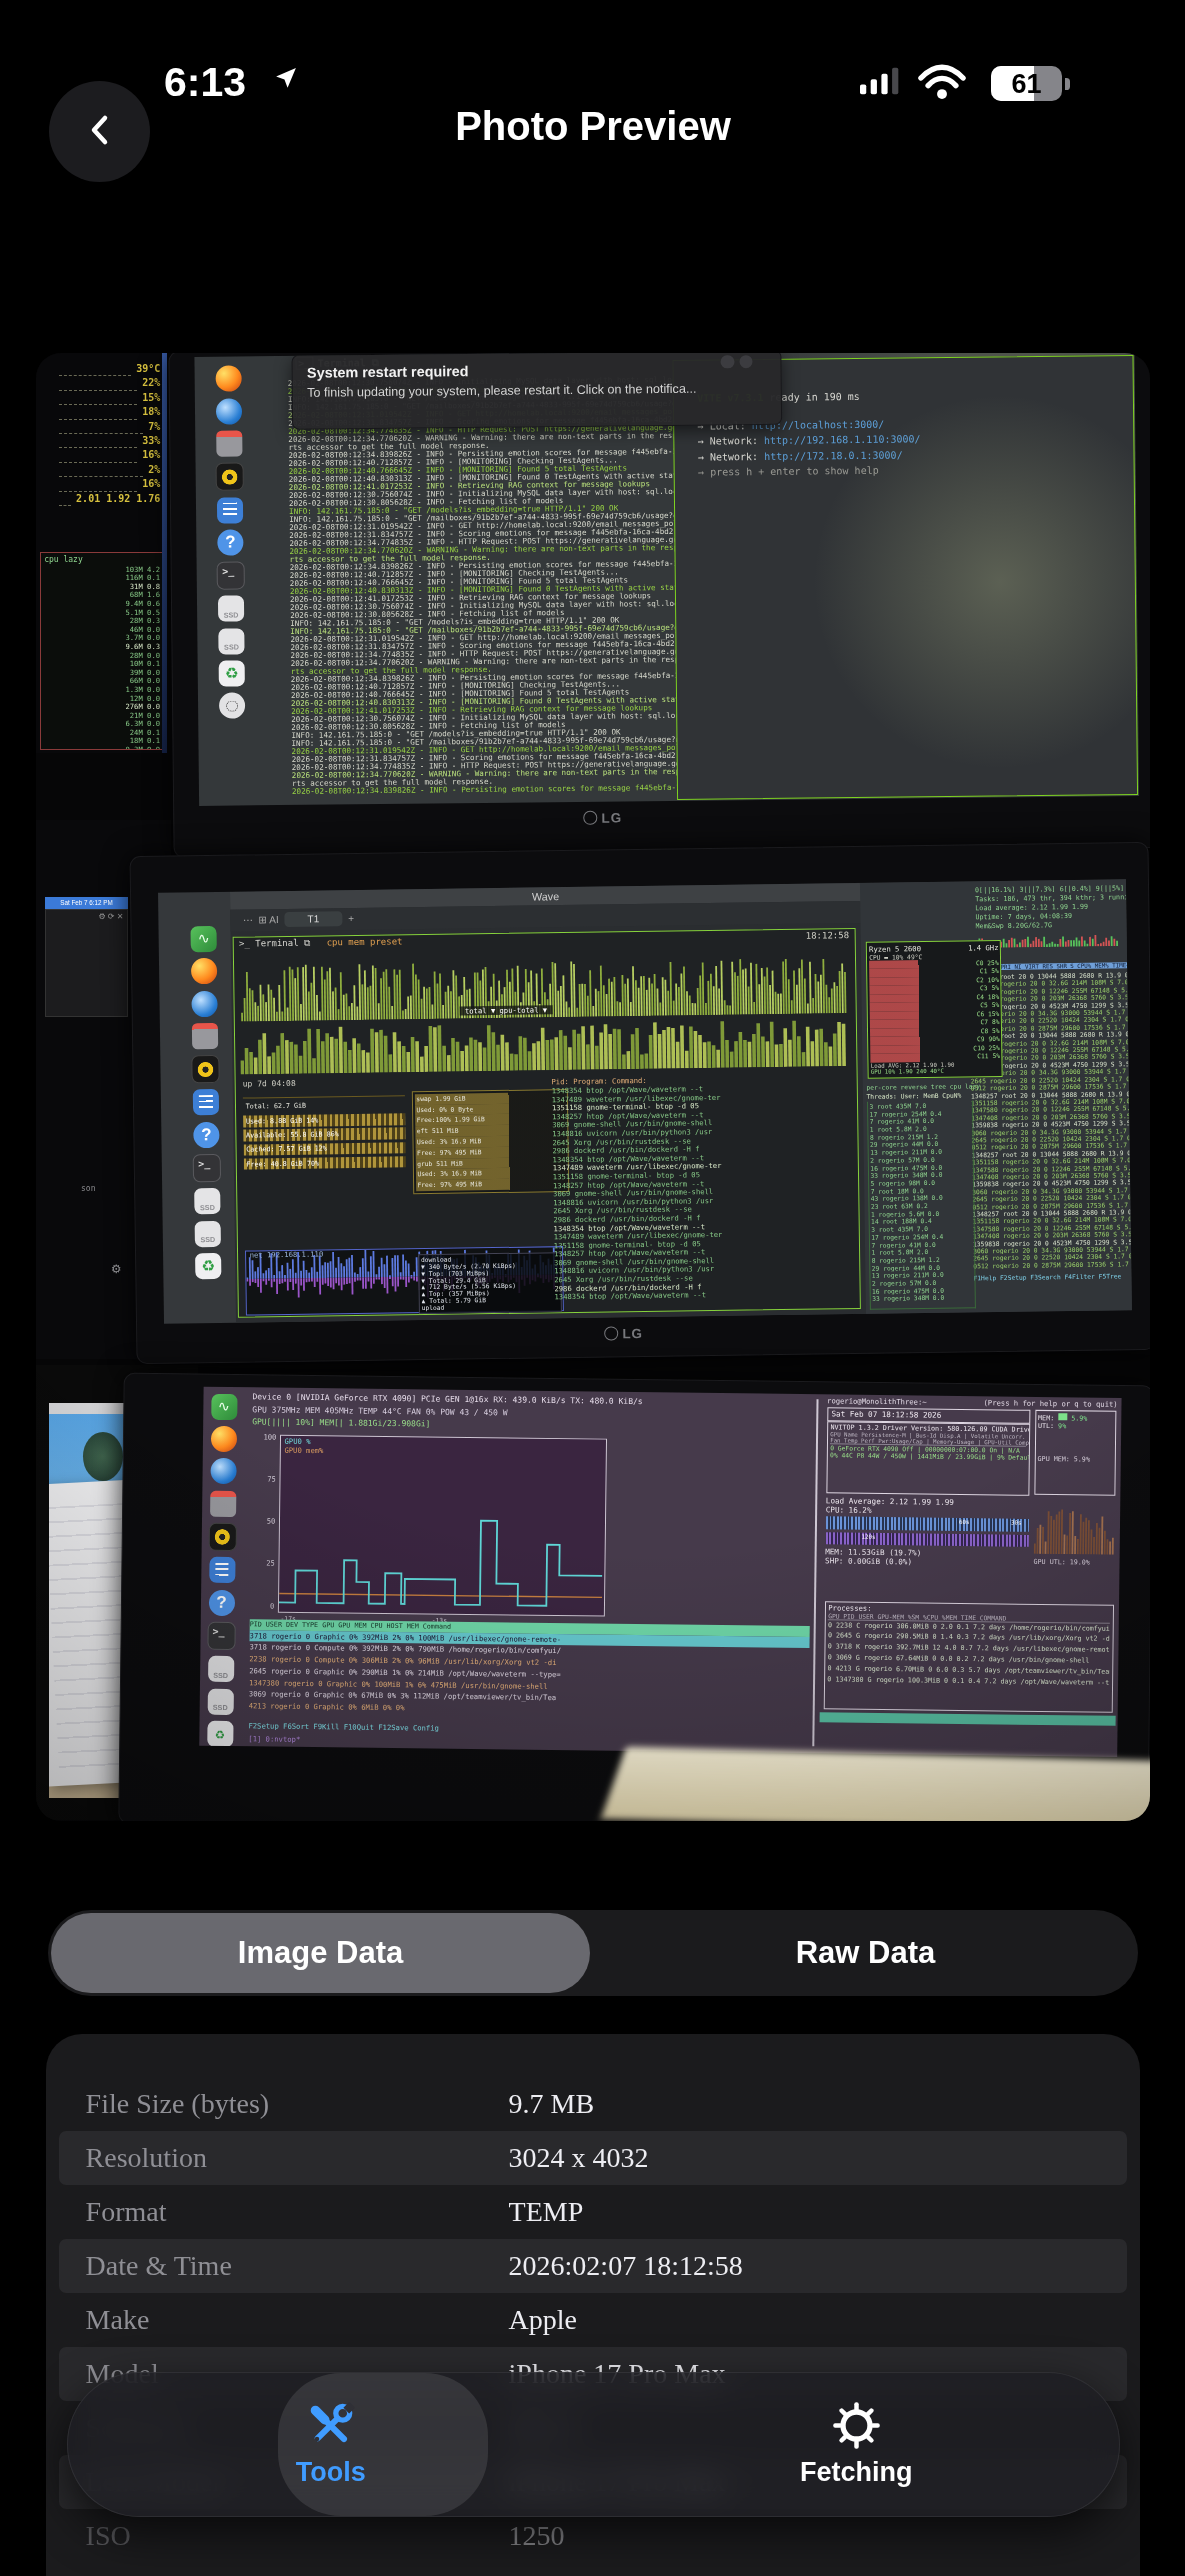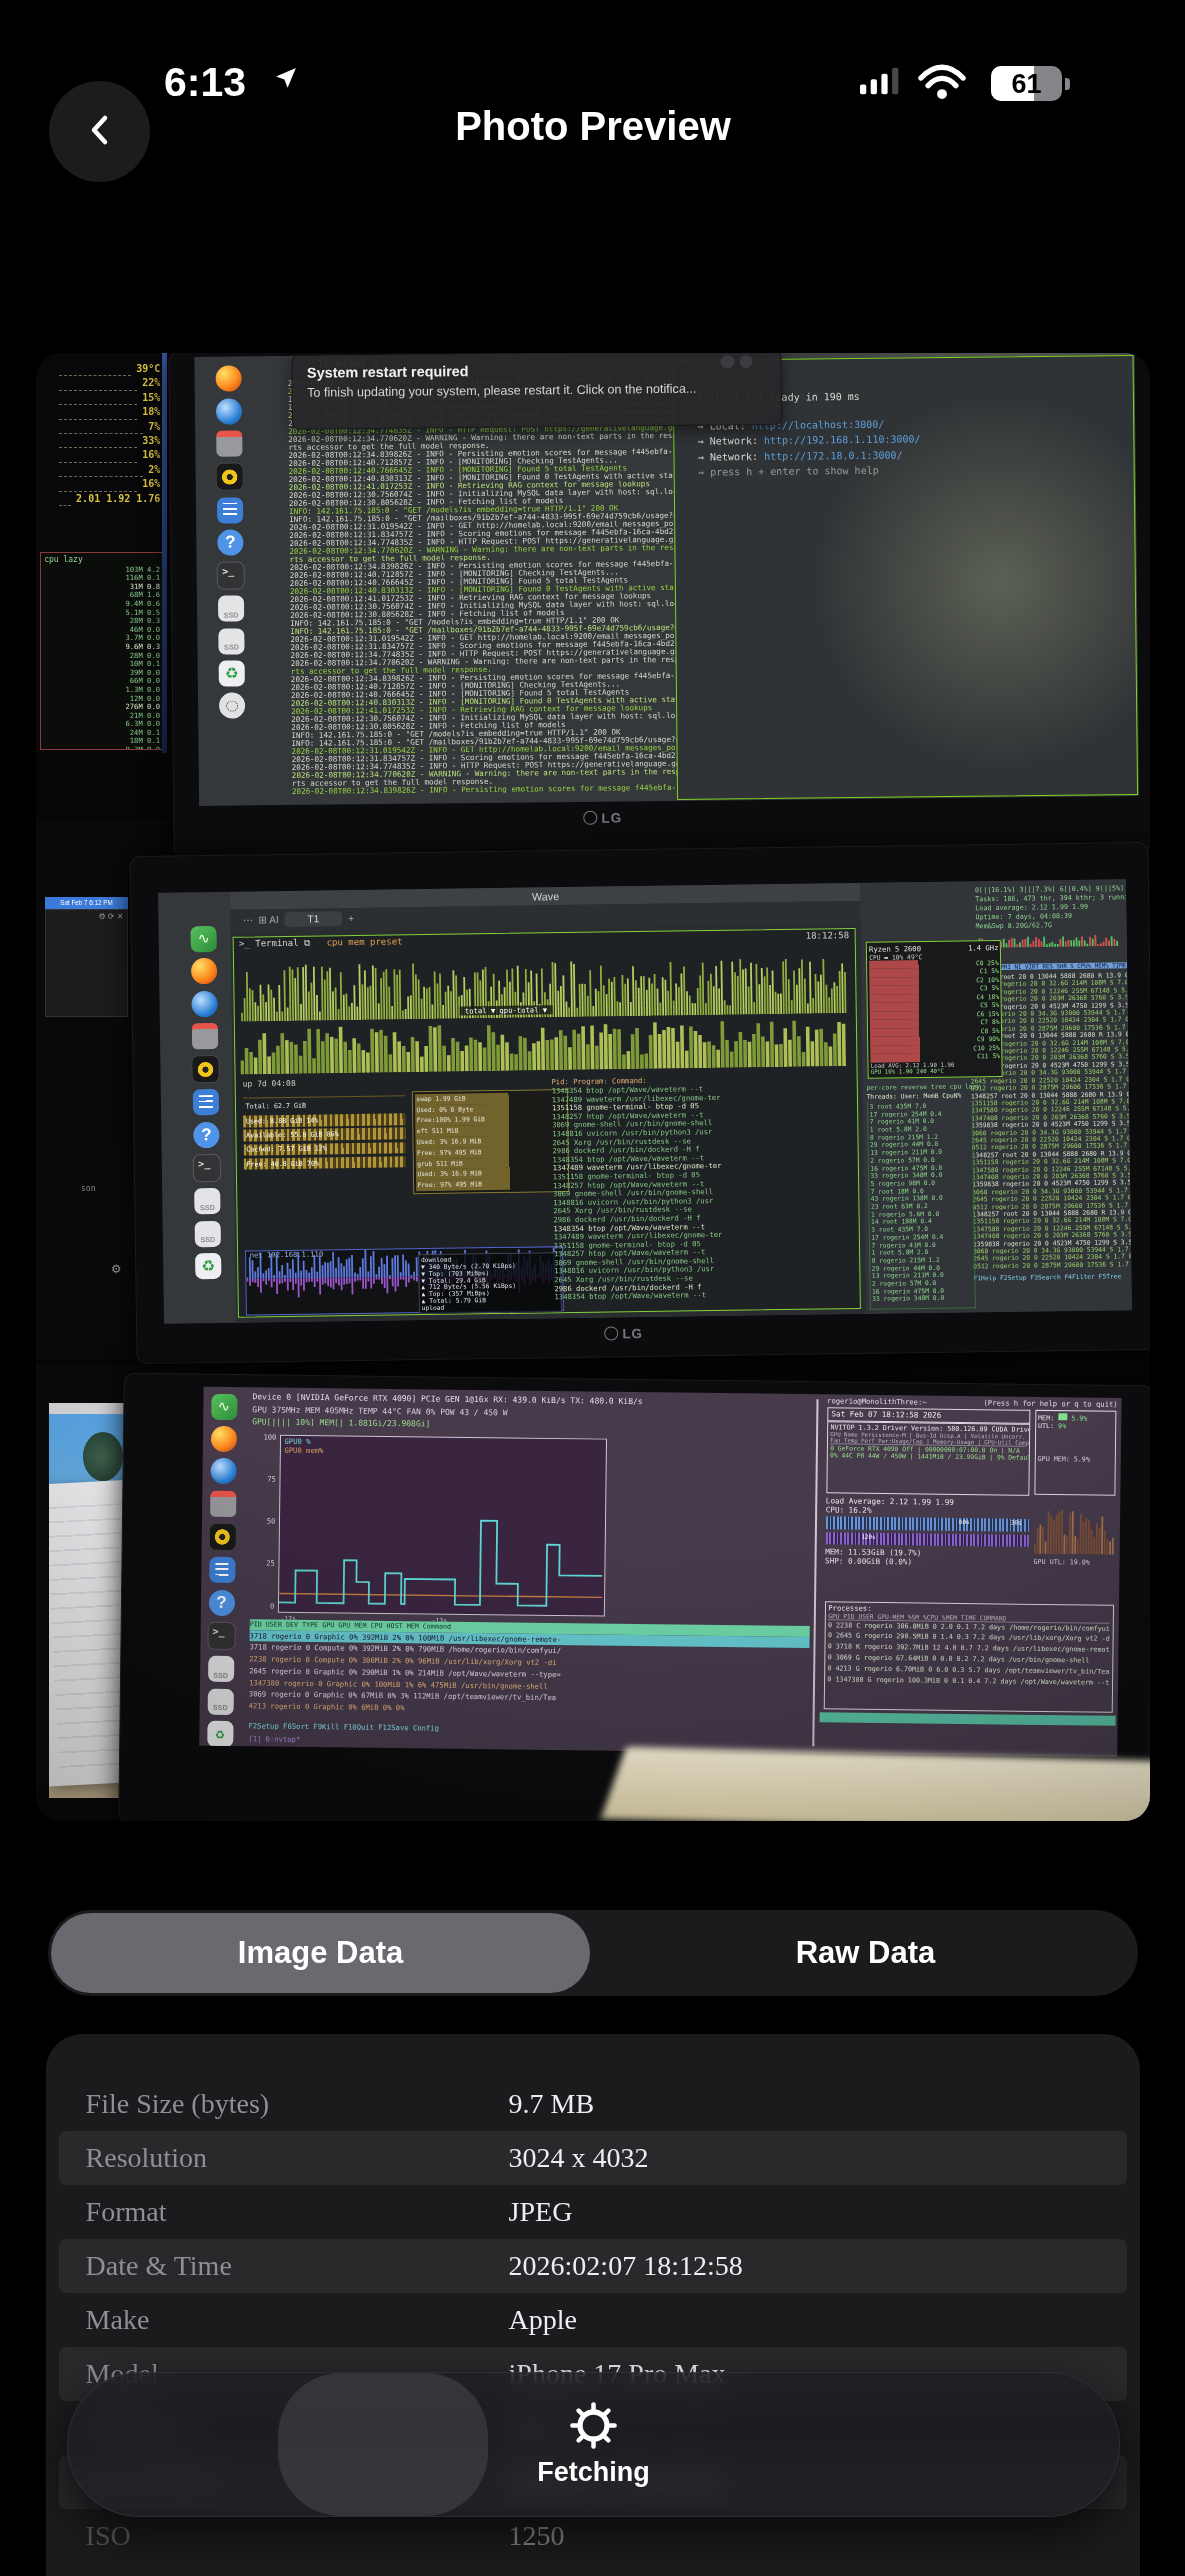--- a/index.html
+++ b/index.html
@@ -1293,31 +1293,46 @@
 </div>
 
 <div class="abs segmented">
   <div class="seg sel">Image Data</div>
   <div class="seg">Raw Data</div>
 </div>
 
 <div class="abs card">
   <div class="mrow"><span class="lbl">File Size (bytes)</span><span class="val">9.7 MB</span></div>
   <div class="mrow alt"><span class="lbl">Resolution</span><span class="val">3024 x 4032</span></div>
-  <div class="mrow"><span class="lbl">Format</span><span class="val">JPEG</span></div>
+  <div class="mrow"><span class="lbl">Format</span><span class="val">TEMP</span></div>
   <div class="mrow alt"><span class="lbl">Date &amp; Time</span><span class="val">2026:02:07 18:12:58</span></div>
   <div class="mrow"><span class="lbl">Make</span><span class="val">Apple</span></div>
   <div class="mrow alt"><span class="lbl">Model</span><span class="val">iPhone 17 Pro Max</span></div>
   <div class="mrow"><span class="lbl">Software</span><span class="val">26.2.1</span></div>
   <div class="mrow alt"><span class="lbl">Lens Model</span><span class="val">iPhone 17 Pro Max</span></div>
   <div class="mrow dim"><span class="lbl">ISO</span><span class="val">1250</span></div>
 </div>
 
 <div class="abs tabbar">
   <div class="blob"></div>
+  <div class="tab active">
+    <span>
+      <svg width="49" height="49" viewBox="0 0 24 24">
+        <g stroke="#409CFF" fill="none" stroke-linecap="round">
+          <line x1="4.6" y1="4.6" x2="9.2" y2="9.2" stroke-width="4.6"></line>
+          <line x1="9" y1="9" x2="18.6" y2="18.6" stroke-width="3"></line>
+          <circle cx="18" cy="6" r="3.4" stroke-width="2.6"></circle>
+          <line x1="15.4" y1="8.6" x2="5.8" y2="18.2" stroke-width="3"></line>
+        </g>
+        <rect x="19.2" y="1.2" width="4" height="4" fill="#303036" transform="rotate(45 21 3.2)"></rect>
+        <circle cx="5.4" cy="18.6" r="1.1" fill="#303036"></circle>
+      </svg>
+    </span>
+    <span class="tlbl">Tools</span>
+  </div>
   <div class="tab">
     <span>
       <svg width="49" height="49" viewBox="0 0 24 24">
         <g fill="#fff">
           <rect x="10.9" y="0.6" width="2.2" height="4.4" rx="1" transform="rotate(0 12 12)"></rect>
           <rect x="10.9" y="0.6" width="2.2" height="4.4" rx="1" transform="rotate(45 12 12)"></rect>
           <rect x="10.9" y="0.6" width="2.2" height="4.4" rx="1" transform="rotate(90 12 12)"></rect>
           <rect x="10.9" y="0.6" width="2.2" height="4.4" rx="1" transform="rotate(135 12 12)"></rect>
           <rect x="10.9" y="0.6" width="2.2" height="4.4" rx="1" transform="rotate(180 12 12)"></rect>
           <rect x="10.9" y="0.6" width="2.2" height="4.4" rx="1" transform="rotate(225 12 12)"></rect>

